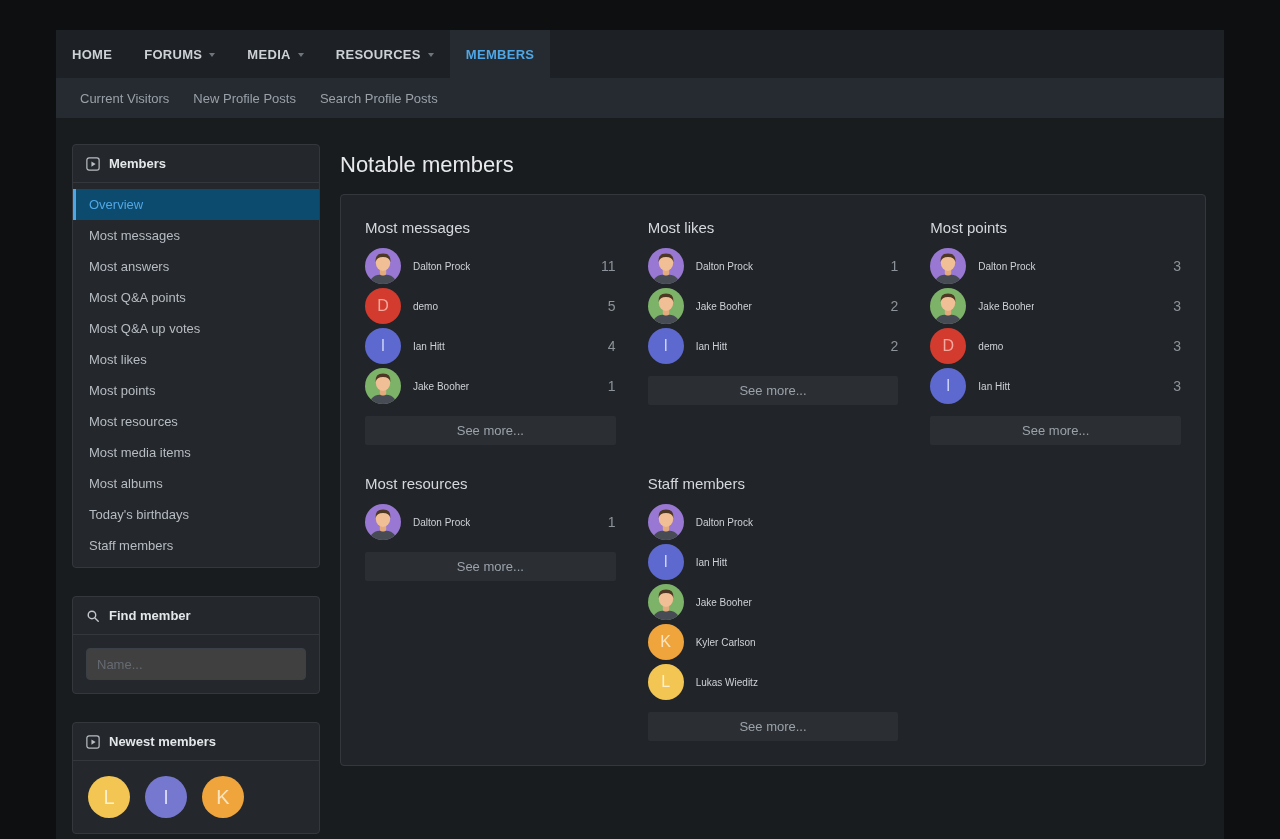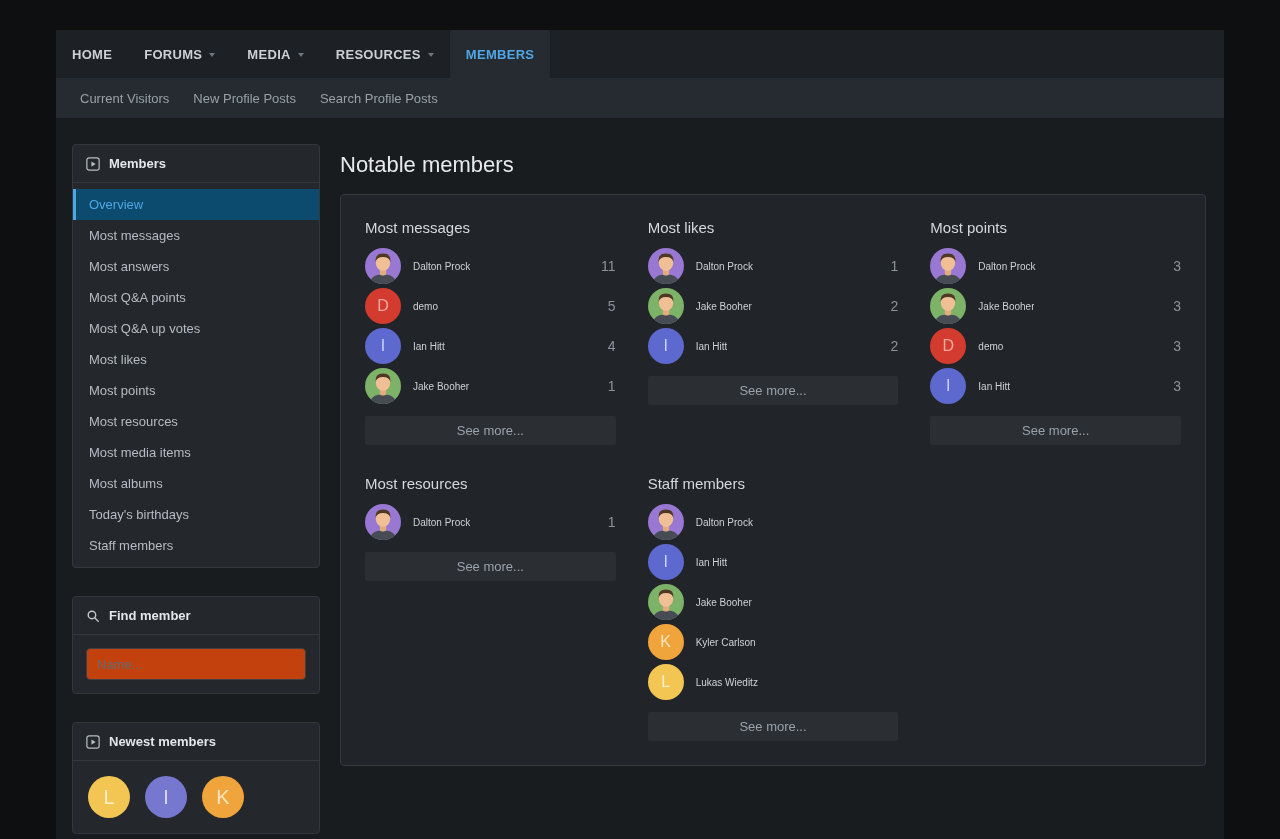--- a/index.html
+++ b/index.html
@@ -29,21 +29,21 @@
   
   .block { background: #24272b; border: 1px solid #34383d; border-radius: 4px; margin-bottom: 28px; overflow: hidden; }
   .block-header { display: flex; align-items: center; gap: 9px; padding: 11px 13px; border-bottom: 1px solid #34383d; }
   .block-title { font-size: 13px; font-weight: 700; color: #e4e7ea; }
   .hicon { width: 14px; height: 14px; flex: none; }
   .side-list { padding: 6px 0; }
   .side-item { display: block; padding: 8px 16px 8px 13px; font-size: 13px; color: #b6bcc3;
     cursor: pointer; border-left: 3px solid transparent; }
   .side-item.active { border-left-color: #4fa7e6; background: #0c4a6e; color: #4fa7e6; }
   .block-body { padding: 13px; }
-  .search-input { width: 100%; height: 32px; background: #c2410c; border: 1px solid #3b4046;
+  .search-input { width: 100%; height: 32px; background: #404040; border: 1px solid #3b4046;
     border-radius: 4px; color: #d2d6da; font-size: 13px; padding: 0 10px; font-family: inherit; outline: none; }
   .search-input::placeholder { color: #656b73; }
   .mini-avatars { display: flex; gap: 15px; padding: 2px; }
   .mini-avatar { width: 42px; height: 42px; border-radius: 50%; display: flex; align-items: center;
     justify-content: center; font-size: 20px; cursor: pointer; }
 
   
   .page-title { font-size: 22px; font-weight: 400; color: #e7e9eb; margin: 8px 0 16px; }
   .panel { background: #212428; border: 1px solid #34383d; border-radius: 4px; padding: 24px; }
   .grid { display: grid; grid-template-columns: repeat(3, 1fr); column-gap: 32px; row-gap: 30px; align-items: start; }

